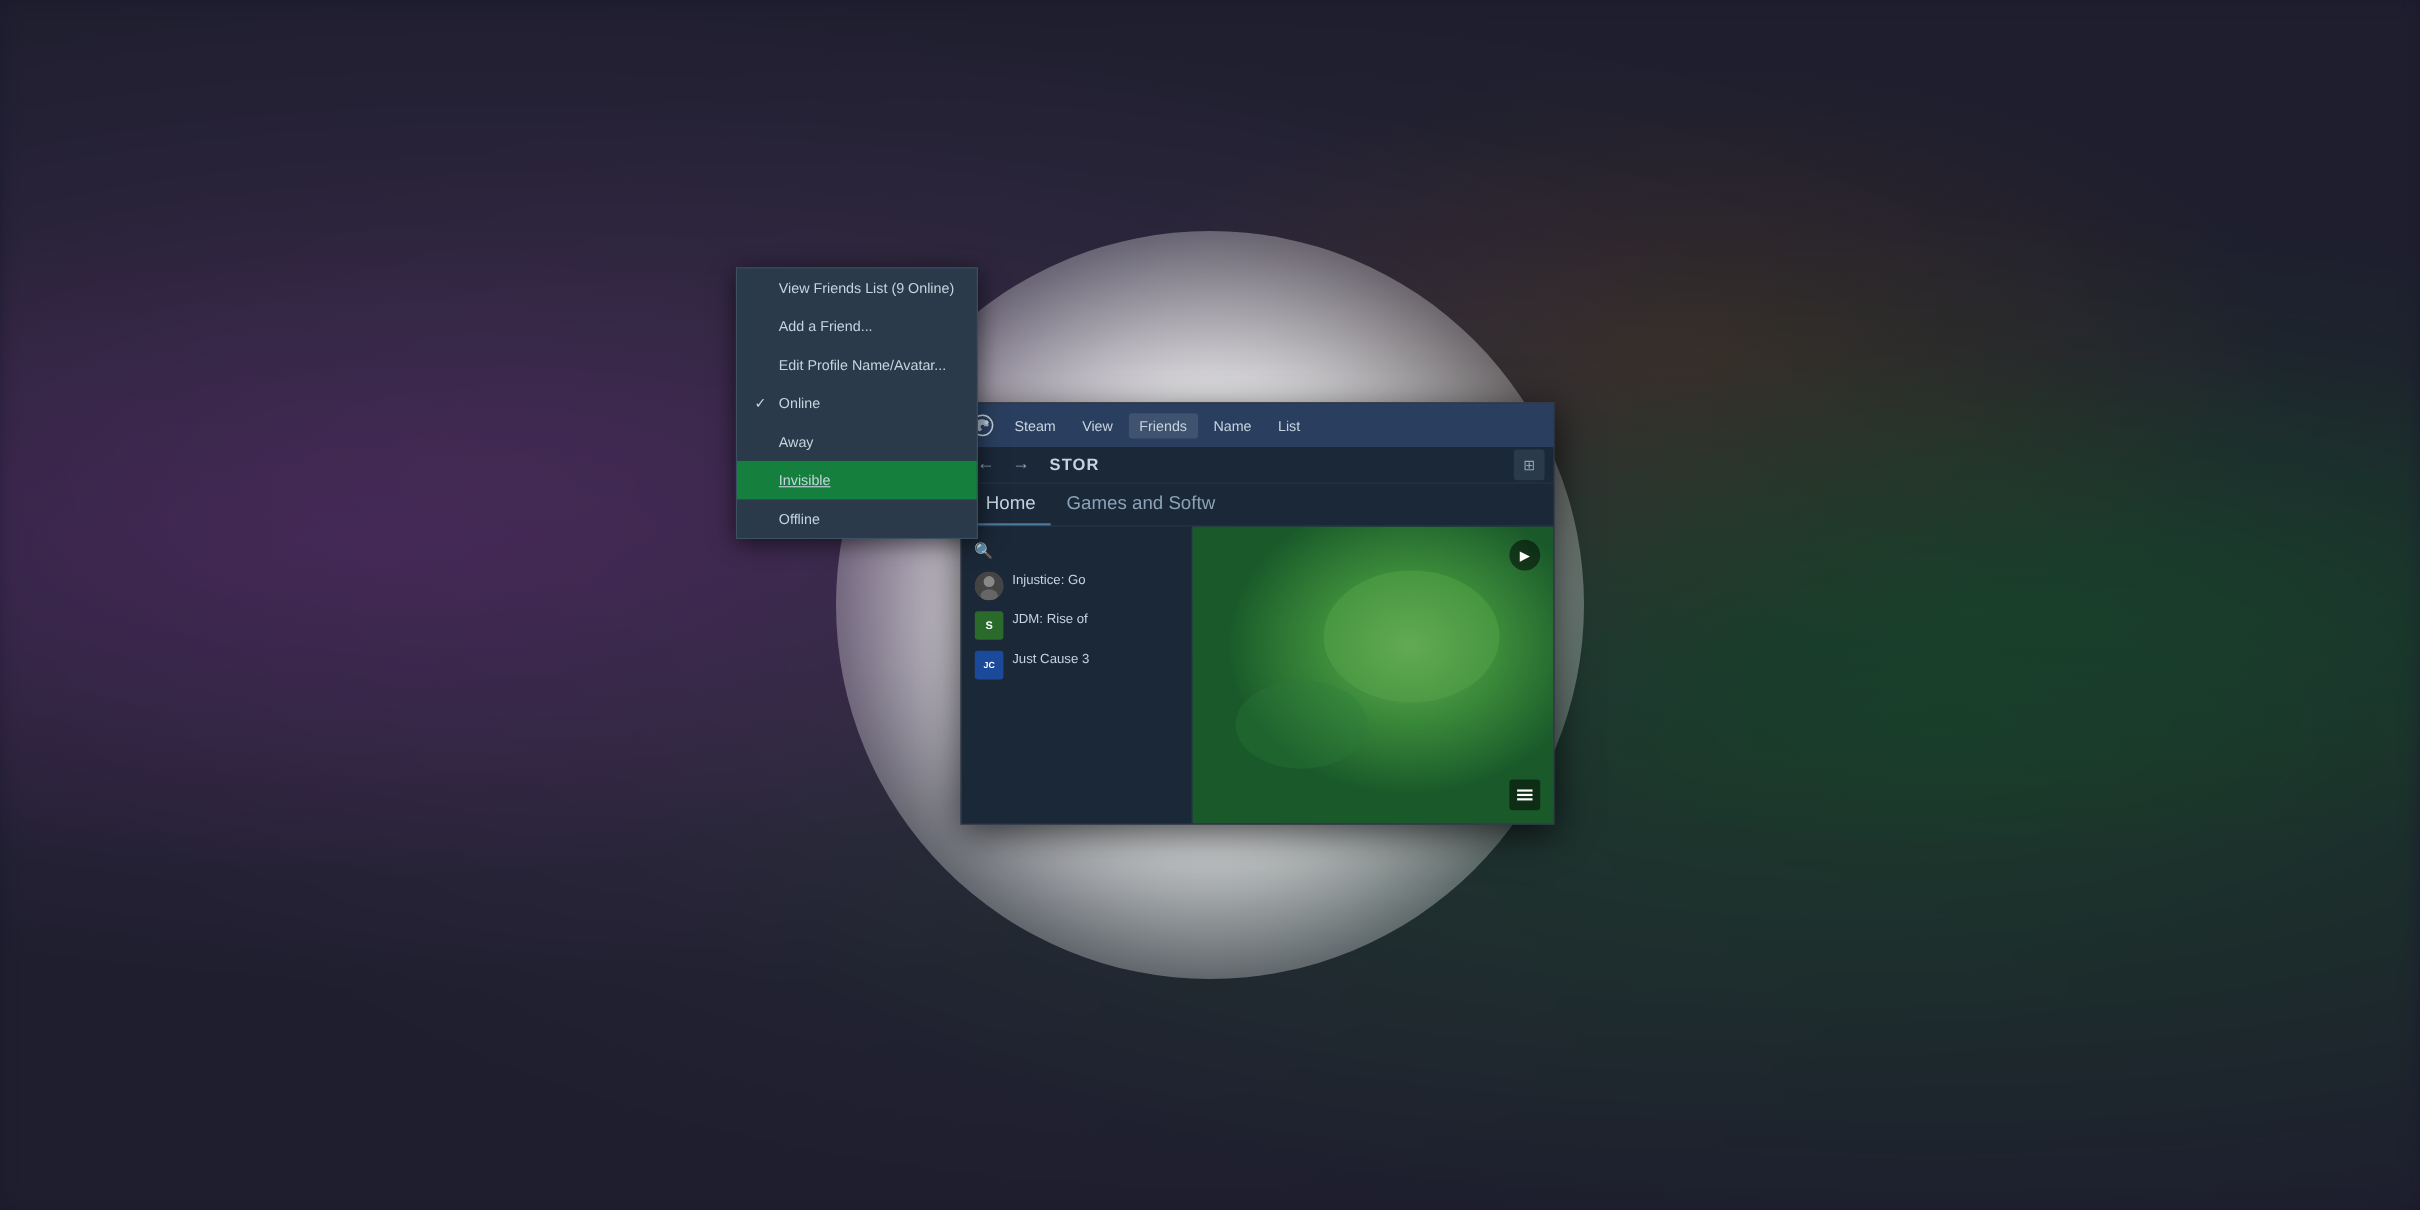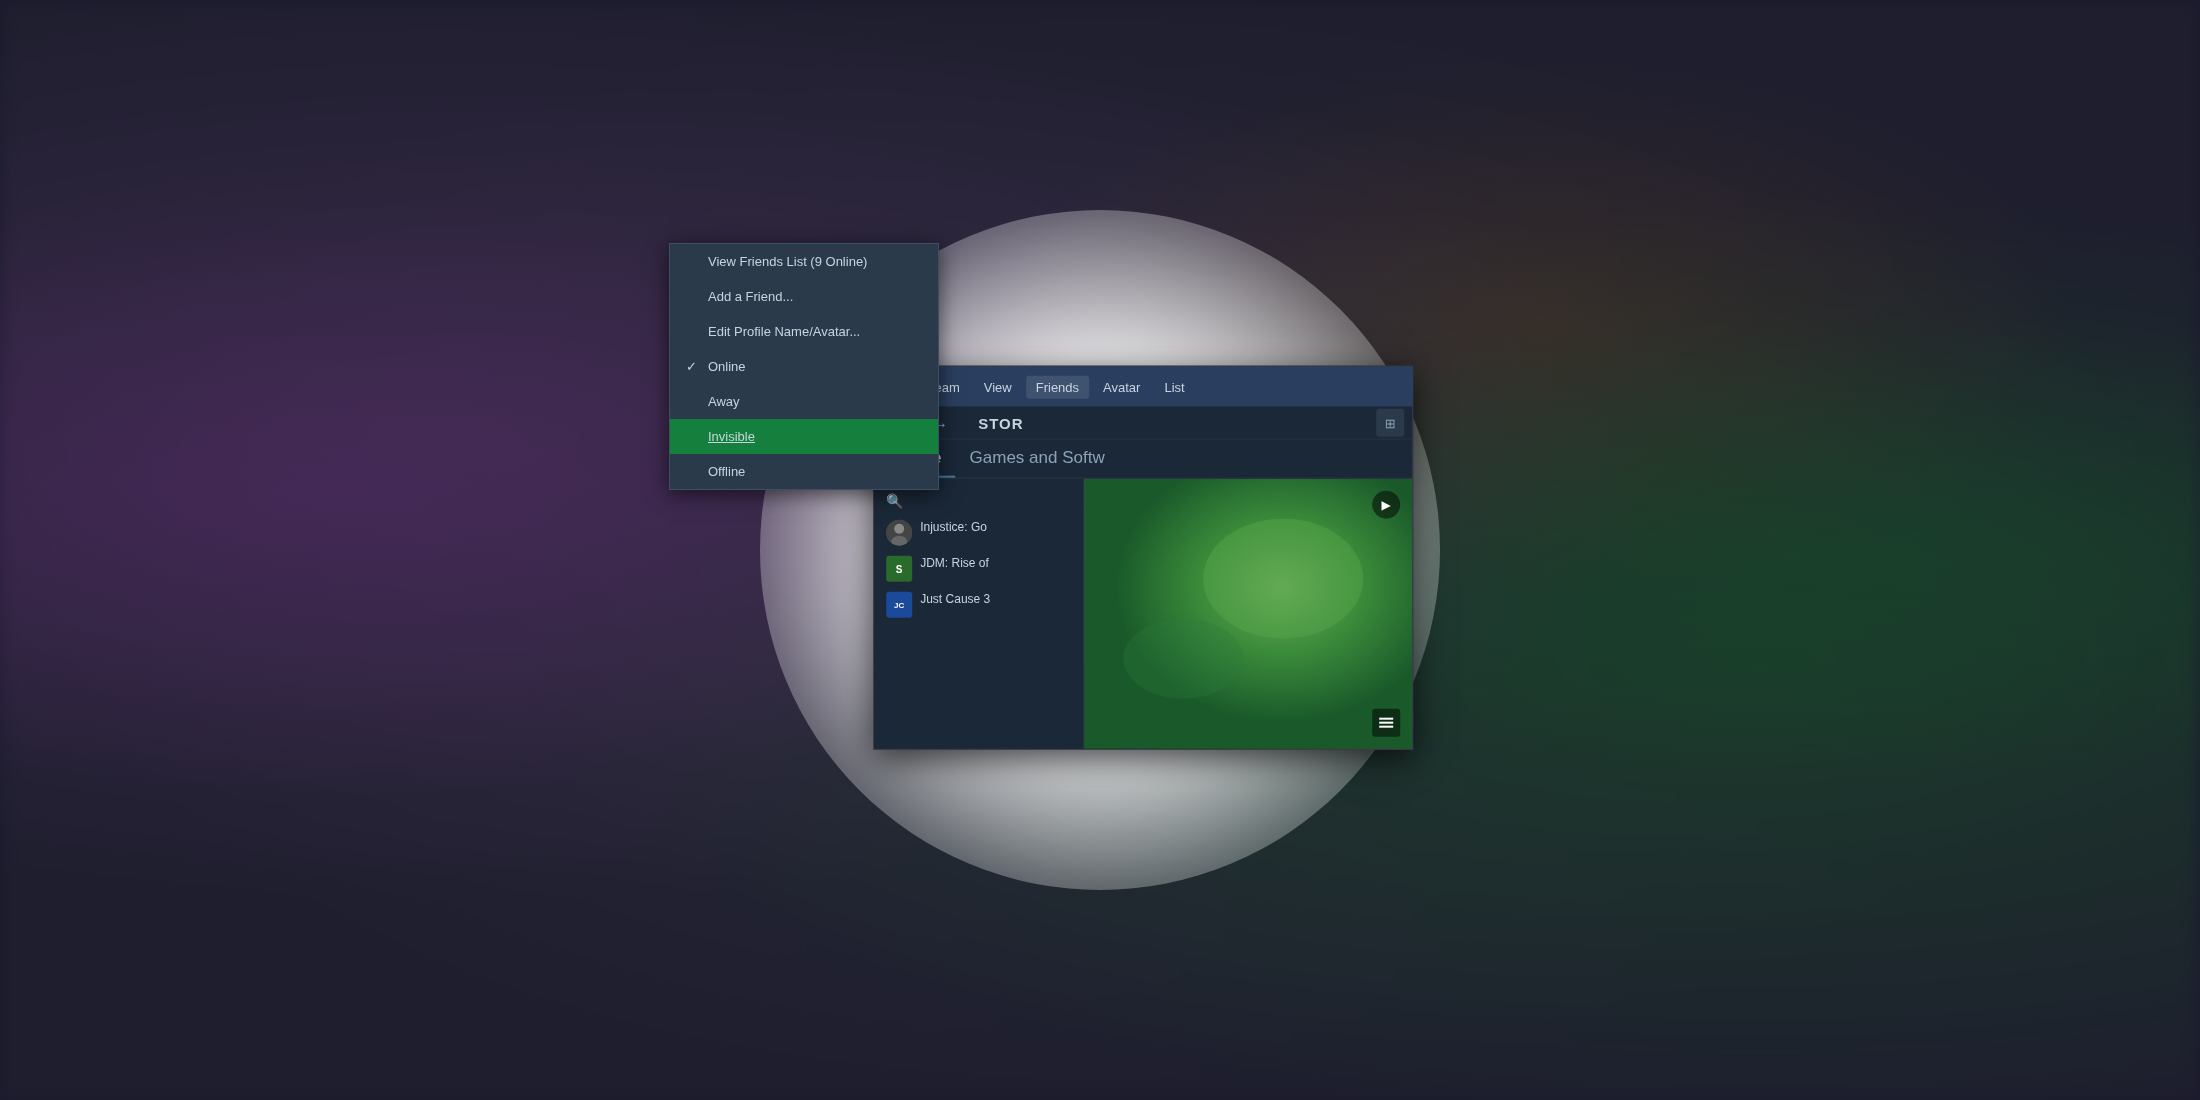--- a/index.html
+++ b/index.html
@@ -92,21 +92,21 @@
     }
 
     
     .nav-bar {
       background: #1b2838;
       display: flex;
       align-items: center;
       height: 21px;
       padding: 16px 8px;
       border-bottom: 1px solid #2a3a4a;
-      gap: 16px;
+      gap: 4px;
     }
 
     .nav-arrow {
       color: #8ba3b8;
       font-size: 16px;
       padding: 2px 6px;
       cursor: pointer;
     }
 
     .nav-title {
@@ -240,21 +240,21 @@
       width: 14px;
       height: 2px;
       background: white;
     }
 
     
     .dropdown-menu {
       position: absolute;
       left: 669px;
       top: 243px;
-      width: 270px;
+      width: 220px;
       background: #2a3a4a;
       border: 1px solid #3d4f63;
       z-index: 20;
       box-shadow: 0 4px 20px rgba(0,0,0,0.6);
     }
 
     .dropdown-item {
       padding: 10px 16px;
       color: #c6d4df;
       font-size: 13px;
@@ -314,21 +314,21 @@
 
     <svg class="steam-logo" viewBox="0 0 24 24" fill="#c6d4df">
       <circle cx="12" cy="12" r="10" fill="none" stroke="#c6d4df" stroke-width="1.5"></circle>
       <path d="M12 6a6 6 0 0 1 5.9 7H14a2 2 0 1 0-2 2.5L9.5 18A6 6 0 0 1 12 6z" fill="#c6d4df" opacity="0.8"></path>
       <circle cx="16" cy="9" r="2" fill="#c6d4df"></circle>
     </svg>
 
     <div class="menu-item">Steam</div>
     <div class="menu-item">View</div>
     <div class="menu-item active">Friends</div>
-    <div class="menu-item">Avatar</div>
+    <div class="menu-item">Name</div>
     <div class="menu-item">List</div>
   </div>
 
   <div class="nav-bar">
     <span class="nav-arrow">←</span>
     <span class="nav-arrow">→</span>
     <span class="nav-title">STOR</span>
     <div class="nav-right">
       <div class="nav-icon">⊞</div>
     </div>

